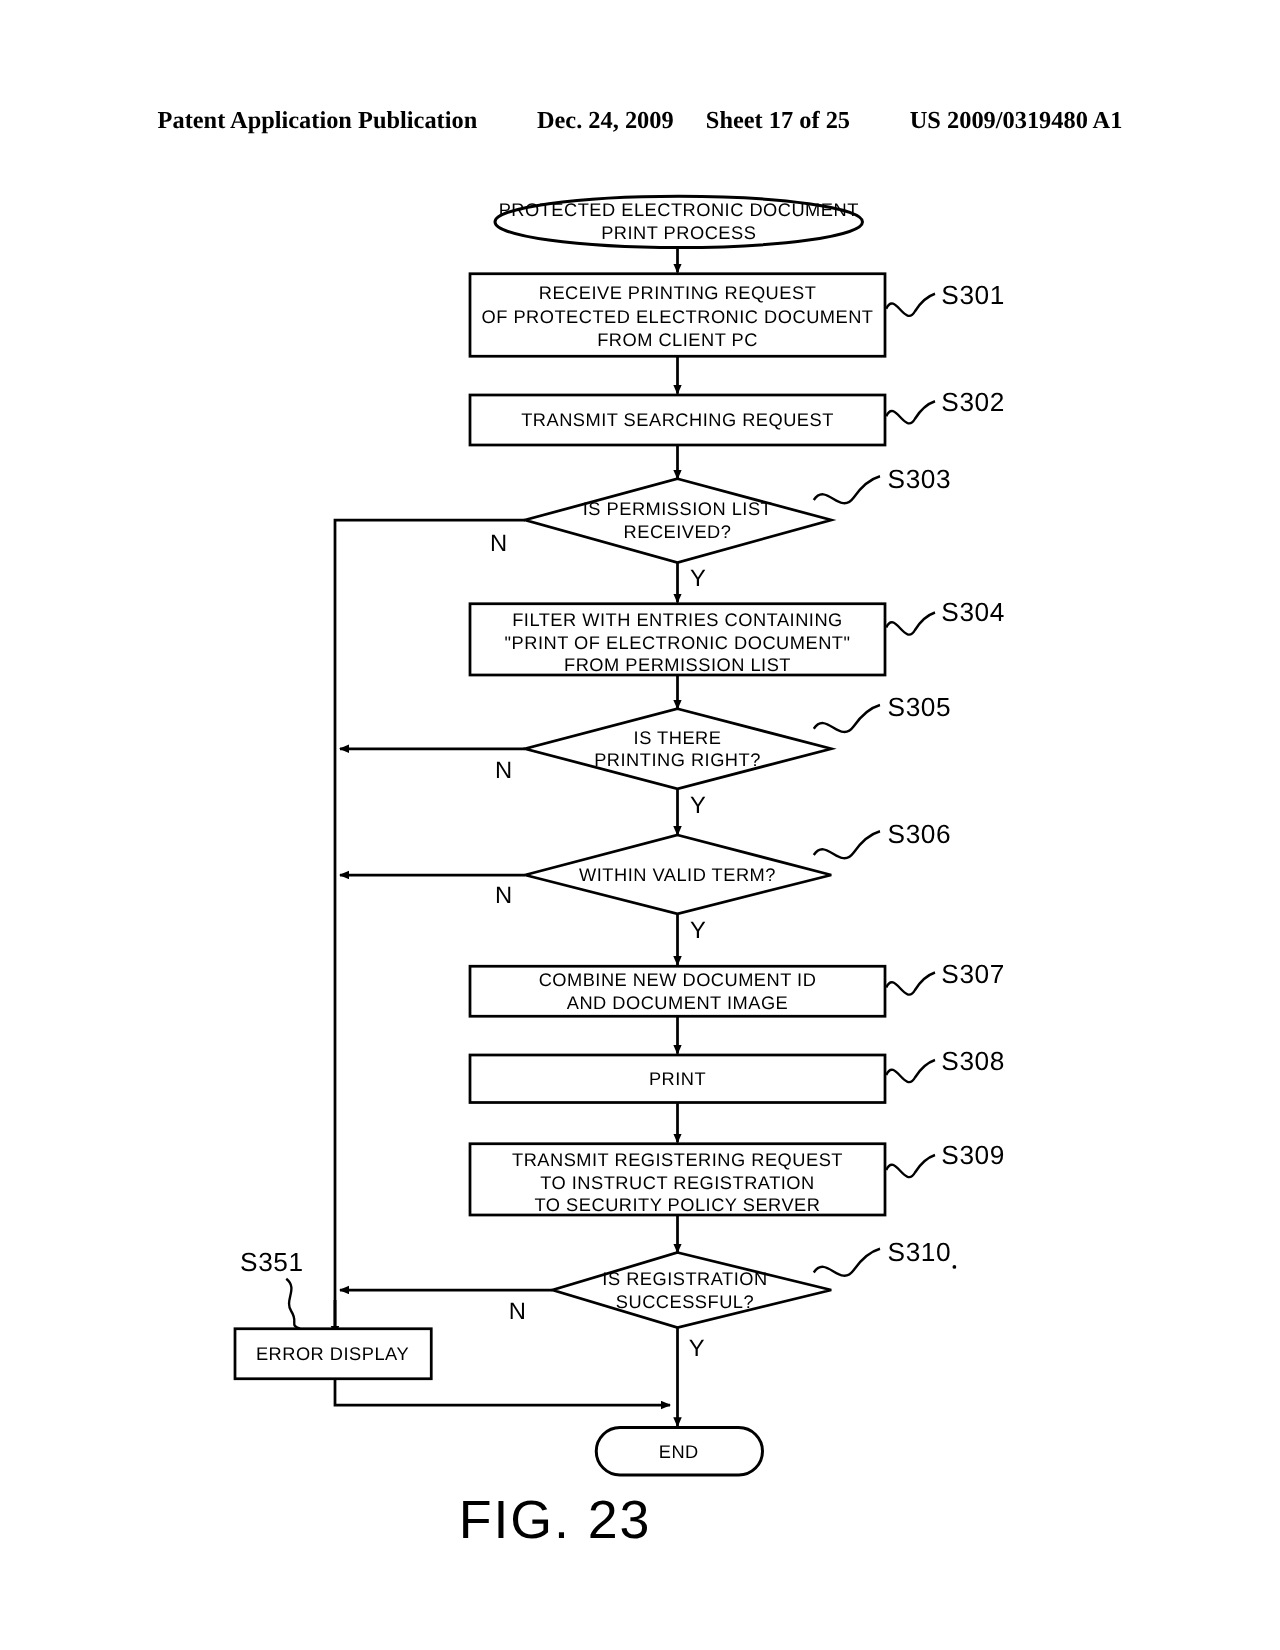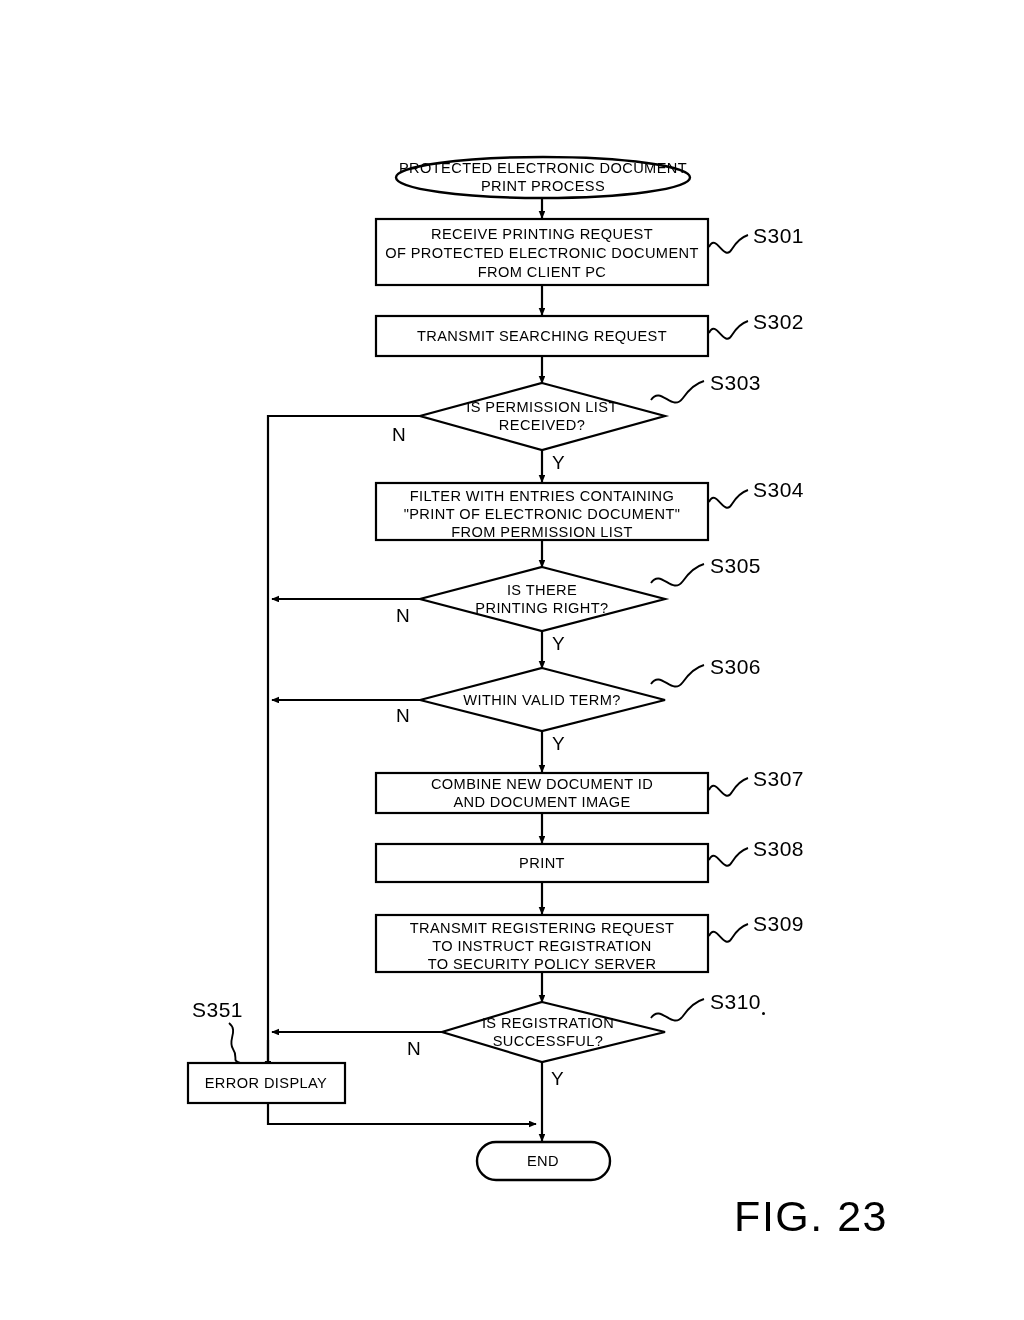--- a/index.html
+++ b/index.html
@@ -38,21 +38,21 @@
   .hdr-gap-1 { width: 38px; }
   .hdr-gap-2 { width: 16px; }
   .hdr-gap-3 { width: 38px; }
 
   
   .fig-caption {
     position: absolute;
     left: 0;
     top: 1192px;
     width: 888px;
-    text-align: right;
+    text-align: center;
     font-family: "Liberation Sans", sans-serif;
     font-size: 43px;
     letter-spacing: 1.5px;
   }
 
   
   svg.flow {
     position: absolute;
     left: 0;
     top: 0;
@@ -104,20 +104,29 @@
     height: 3px;
     background: #000;
     border-radius: 50%;
   }
 </style>
 </head>
 <body>
 
 <div id="page">
 
+  <div class="pub-header">
+    <span>Patent Application Publication</span>
+    <span class="hdr-gap-1"></span>
+    <span>Dec. 24, 2009</span>
+    <span class="hdr-gap-2"></span>
+    <span>Sheet 17 of 25</span>
+    <span class="hdr-gap-3"></span>
+    <span>US 2009/0319480 A1</span>
+  </div>
 
   <svg class="flow" viewBox="0 0 1024 1320">
     <defs>
       <marker id="arrow" markerWidth="10" markerHeight="10" refX="7.2" refY="3.4" orient="auto" markerUnits="userSpaceOnUse">
         <path d="M0,0 L8,3.4 L0,6.8 z" fill="#000000"></path>
       </marker>
     </defs>
 
     <g>
 

